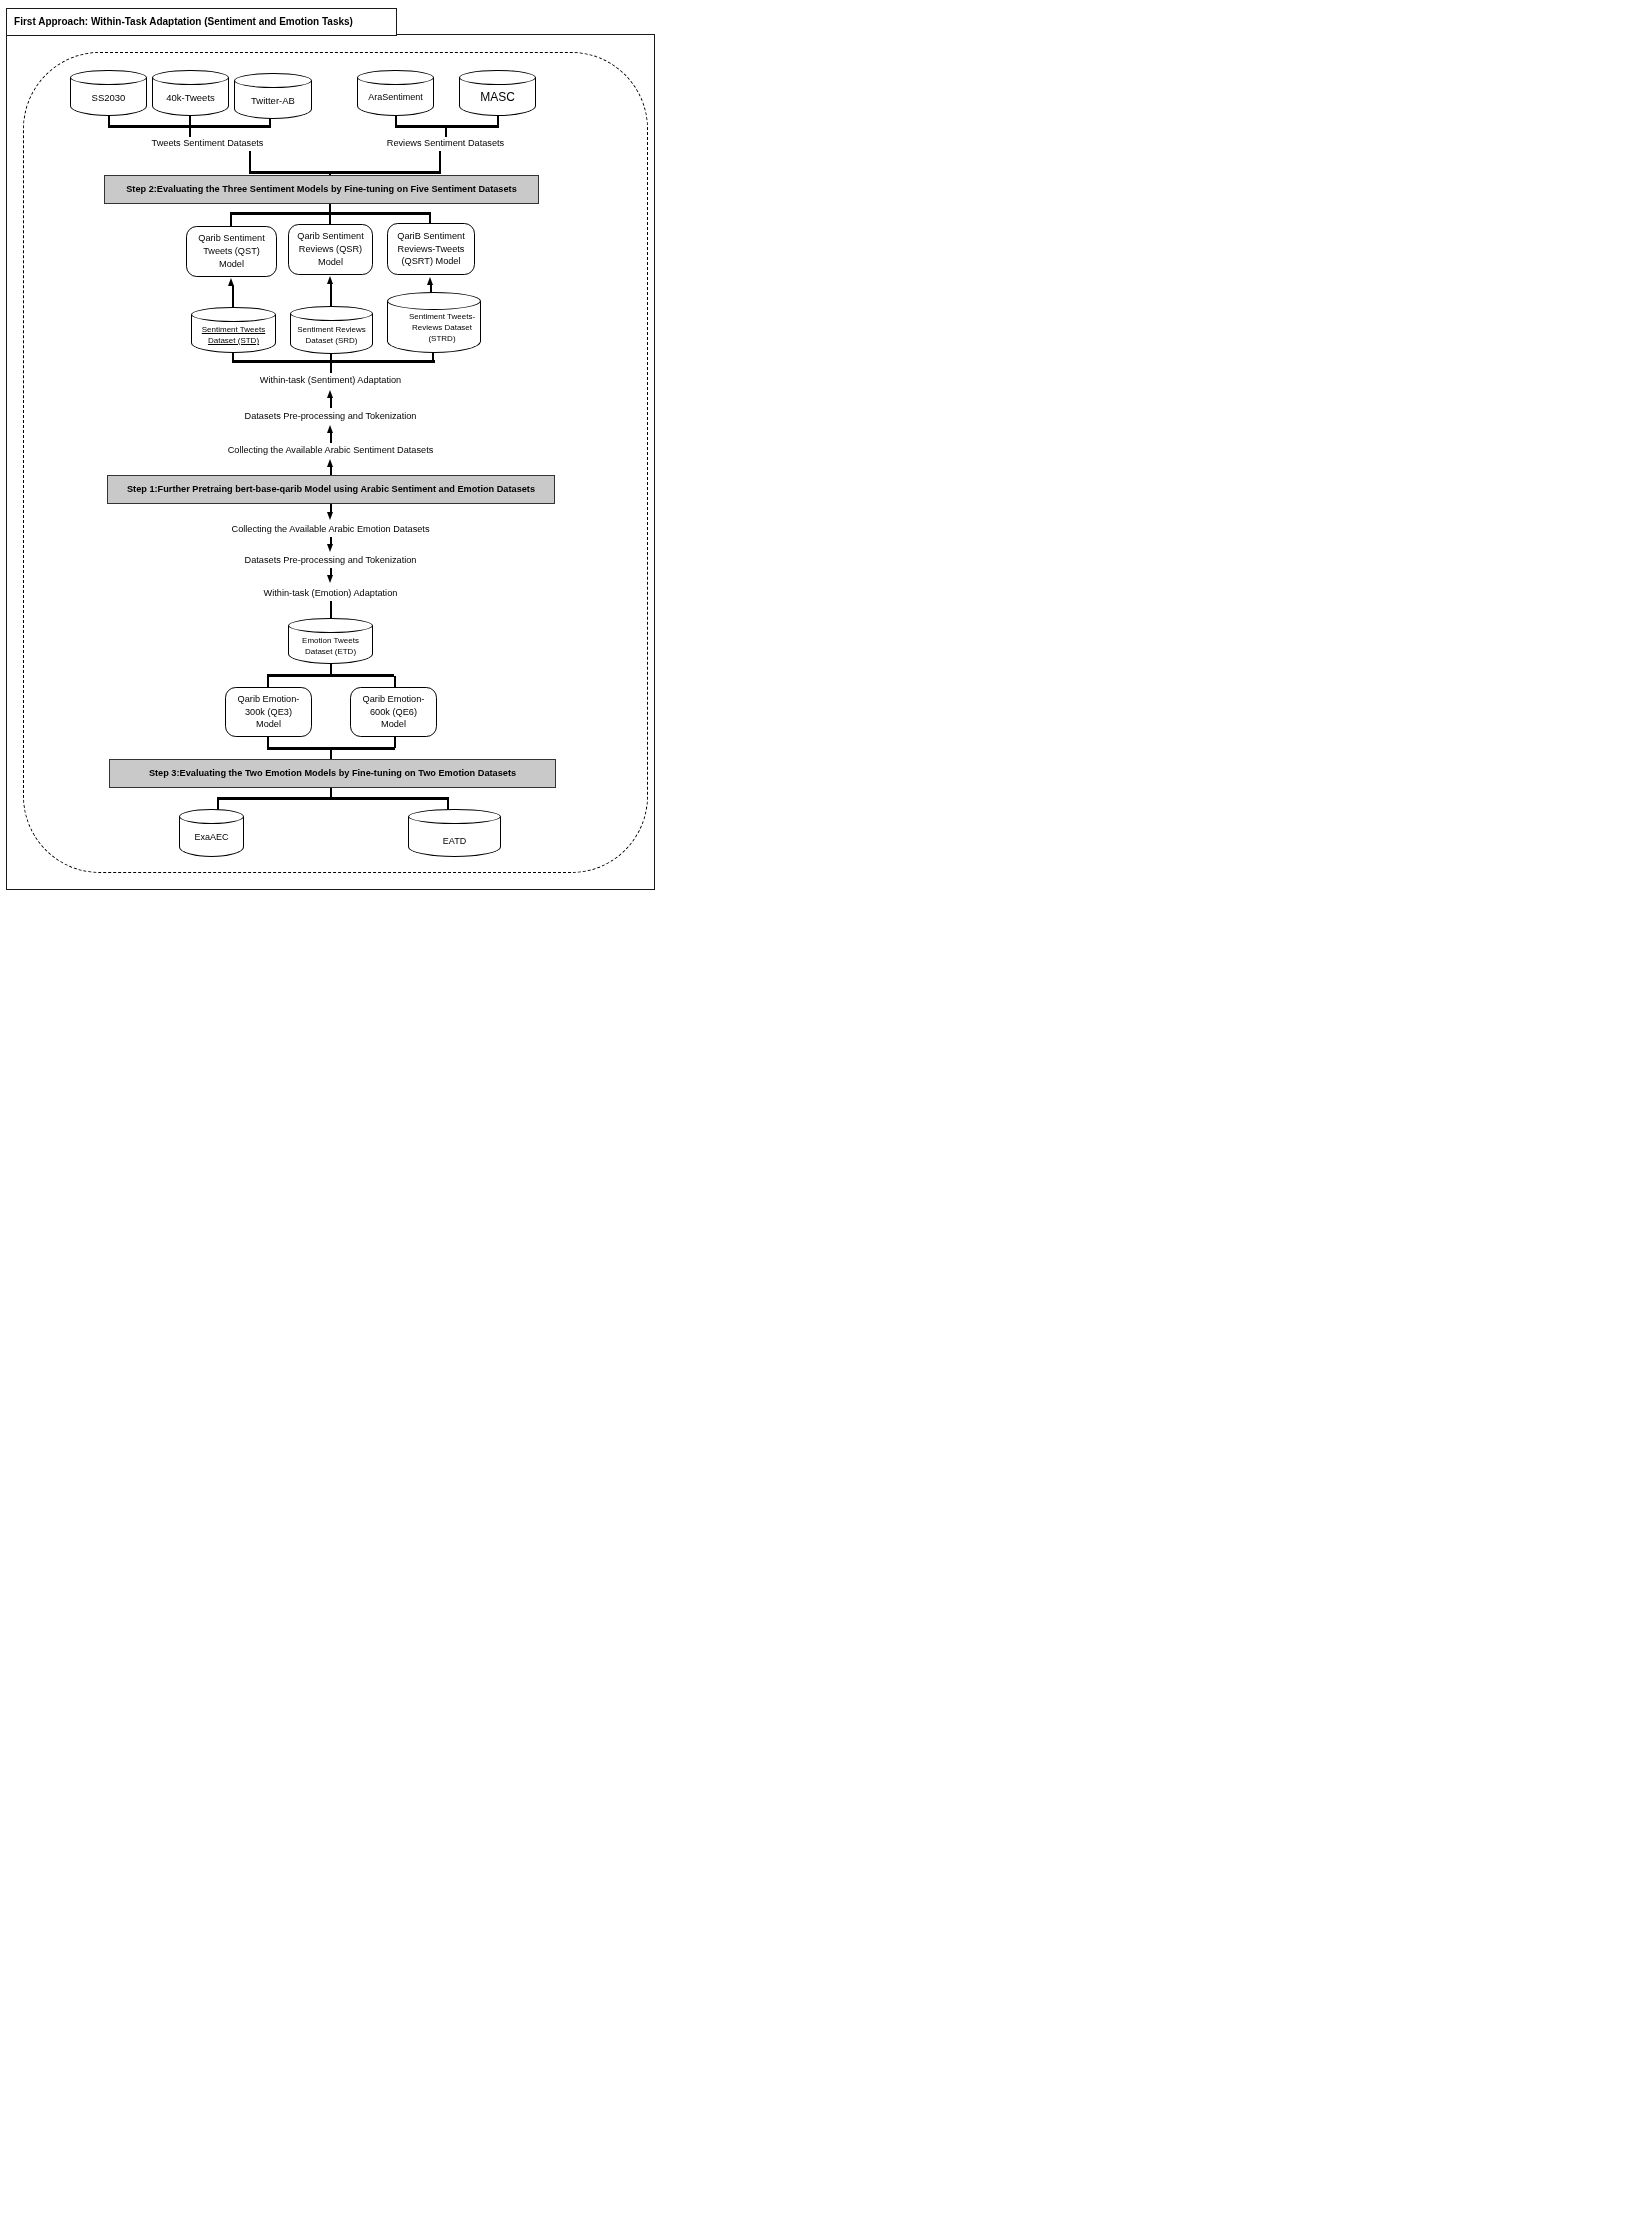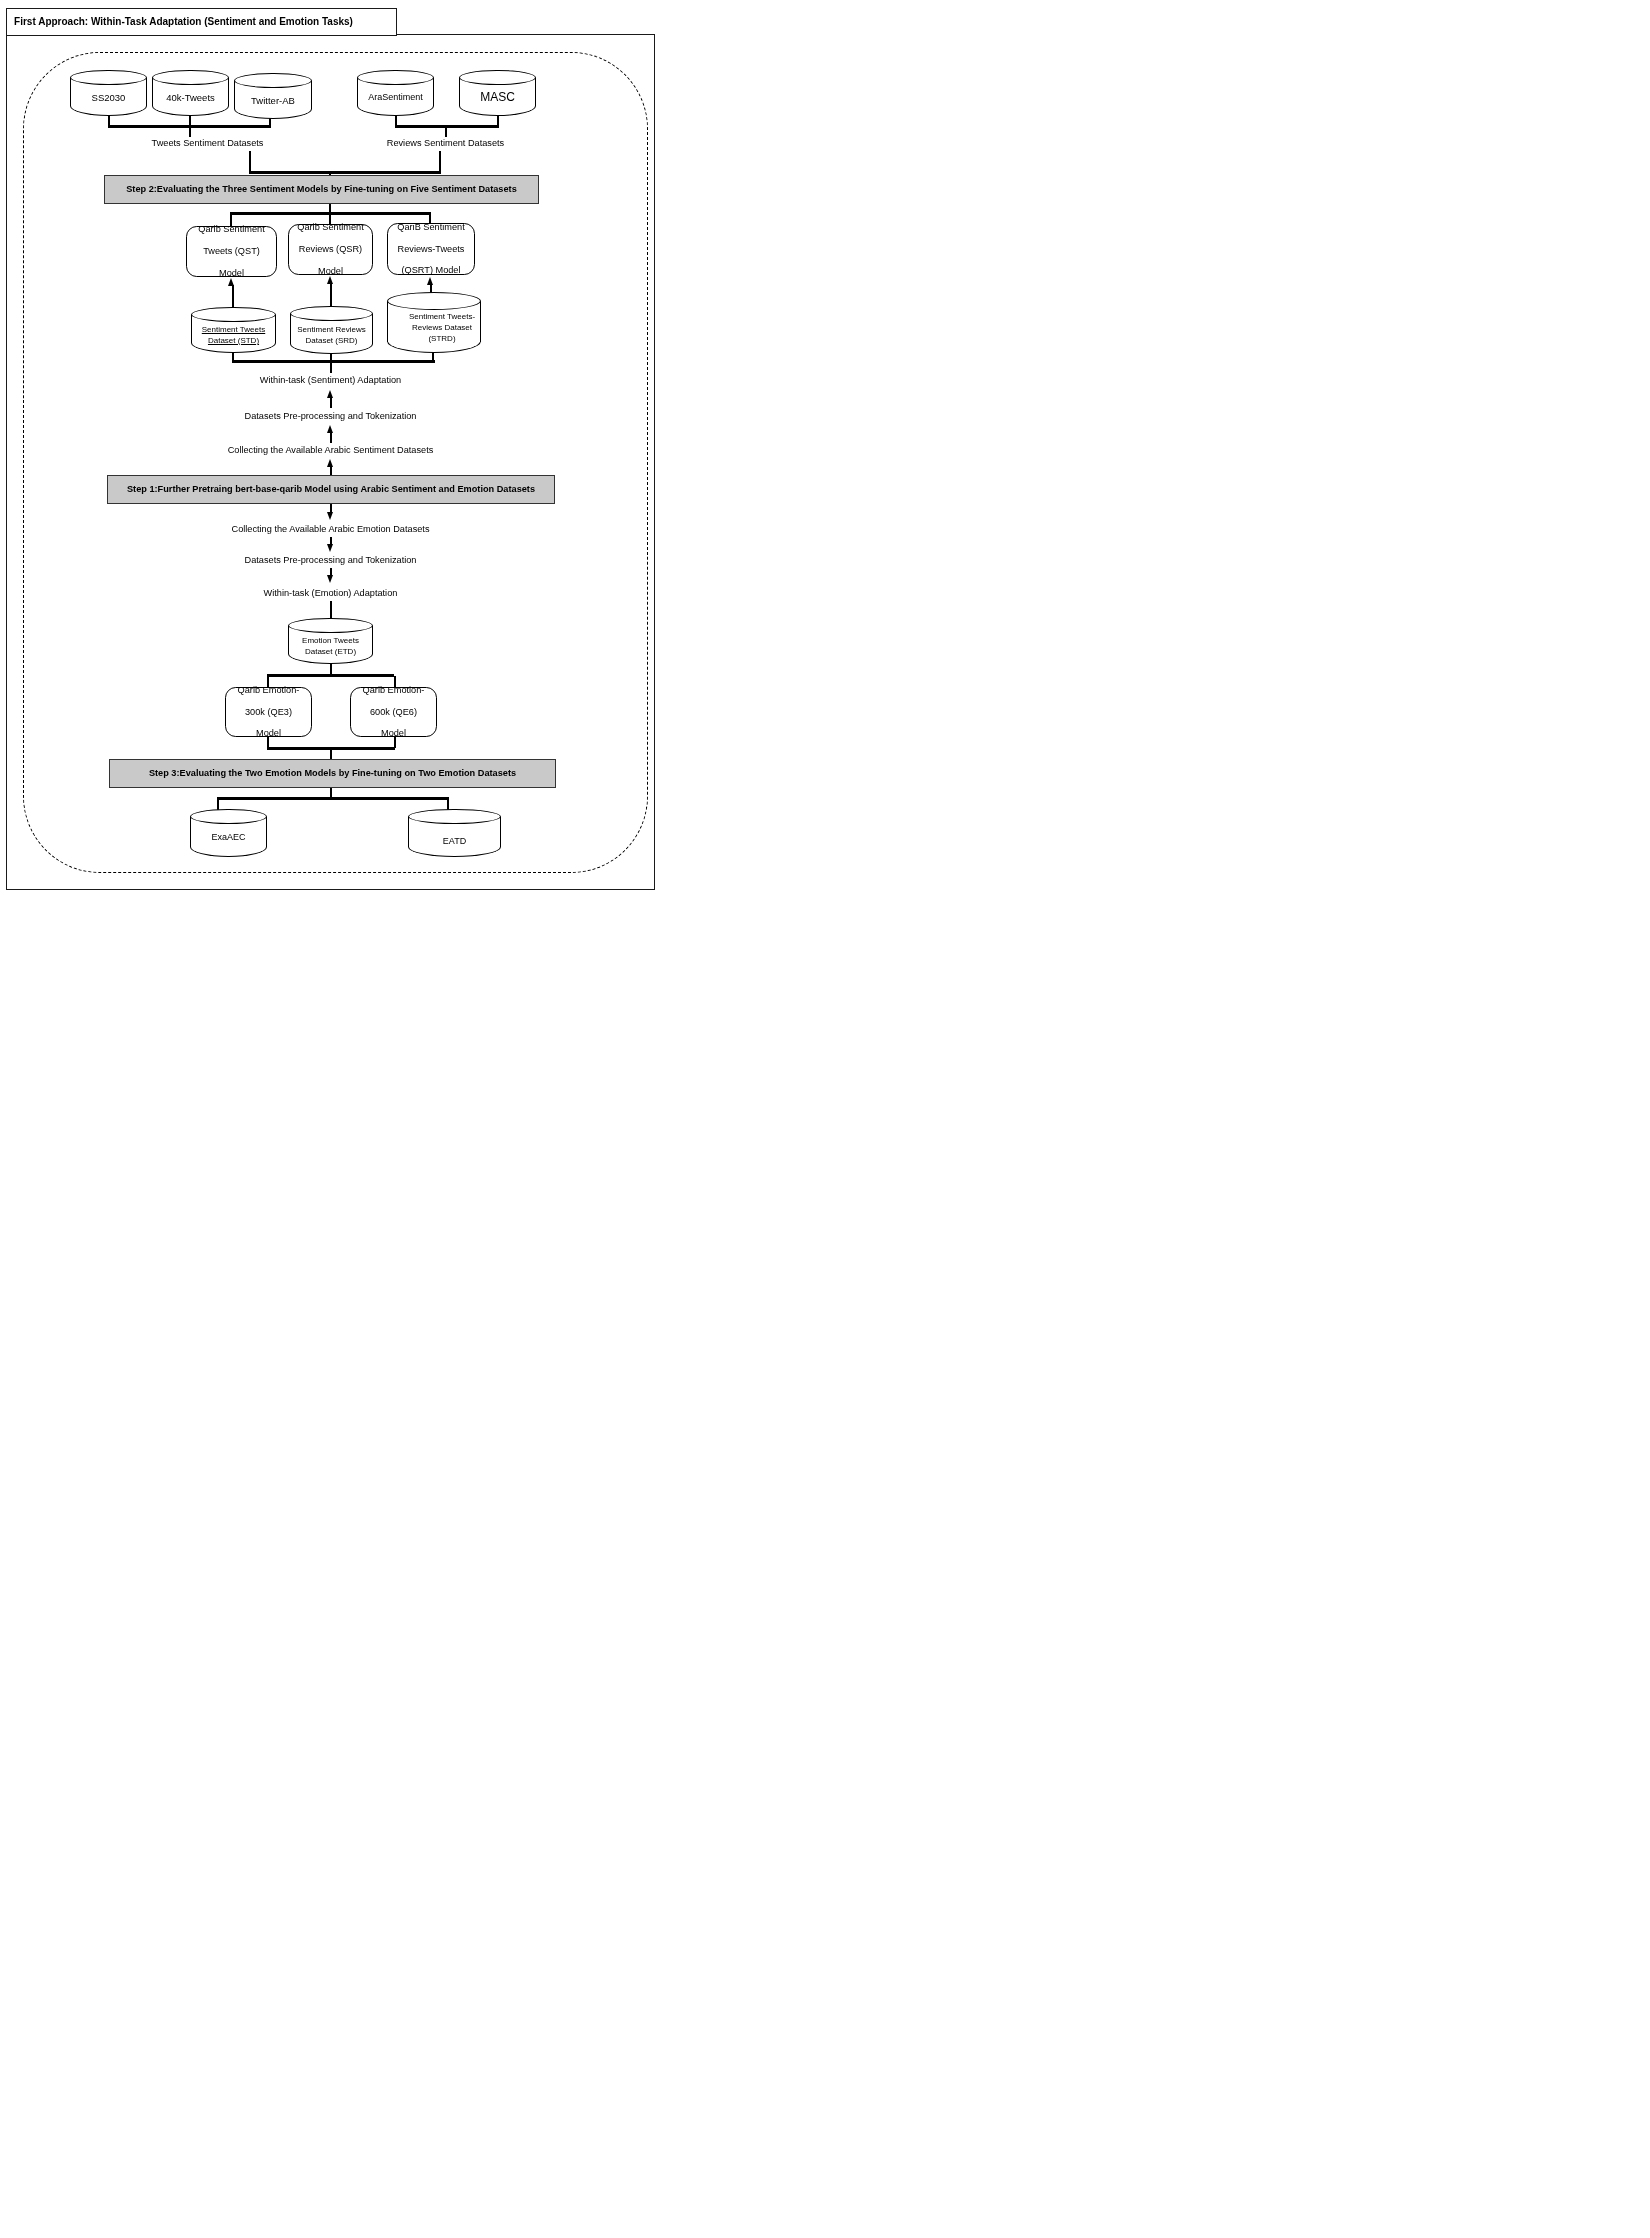--- a/index.html
+++ b/index.html
@@ -12,21 +12,21 @@
   .title-box span{font-weight:bold;font-size:10px;padding-left:7.1px;white-space:nowrap;}
   .dashed-frame{position:absolute;left:23px;top:52px;width:625px;height:821px;border:1.4px dashed #000;border-radius:77px;box-sizing:border-box;}
 
   
   .cyl{position:absolute;--ry:7.7px;z-index:3;}
   .cyl .cbody{position:absolute;left:0;right:0;top:var(--ry);bottom:0;background:#fff;border:1.6px solid #000;border-top:none;border-radius:0 0 50% 50% / 0 0 calc(var(--ry)*1.3) calc(var(--ry)*1.3);box-sizing:border-box;}
   .cyl .ctop{position:absolute;left:0;right:0;top:0;height:calc(var(--ry)*2);background:#fff;border:1.9px solid #000;border-radius:50%;box-sizing:border-box;}
   .cyl .clabel{position:absolute;left:0;right:0;top:calc(var(--ry)*1.6);bottom:2.4px;display:flex;flex-direction:column;align-items:center;justify-content:center;text-align:center;line-height:11.3px;}
 
   
-  .mbox{position:absolute;background:#fff;border:1.6px solid #000;border-radius:10.7px;box-sizing:border-box;display:flex;flex-direction:column;align-items:center;justify-content:center;text-align:center;font-size:9.2px;line-height:12.8px;z-index:3;gap:9px;}
+  .mbox{position:absolute;background:#fff;border:1.6px solid #000;border-radius:10.7px;box-sizing:border-box;display:flex;flex-direction:column;align-items:center;justify-content:center;text-align:center;font-size:9.2px;line-height:12.8px;z-index:3;}
 
   
   .step{position:absolute;background:#c9c9c9;border:1.8px solid #333333;box-sizing:border-box;display:flex;flex-direction:row;align-items:center;justify-content:center;text-align:center;font-weight:bold;font-size:9.2px;line-height:12.5px;z-index:3;white-space:nowrap;}
 
   
   .h{position:absolute;background:#000;height:2.7px;z-index:1;}
   .v{position:absolute;background:#000;width:1.6px;z-index:1;}
   .arr-up{position:absolute;width:0;height:0;border-left:3.9px solid transparent;border-right:3.9px solid transparent;border-bottom:8.3px solid #000;z-index:1;}
   .arr-dn{position:absolute;width:0;height:0;border-left:3.9px solid transparent;border-right:3.9px solid transparent;border-top:8.3px solid #000;z-index:1;}
 
@@ -224,21 +224,21 @@
   <div class="step" style="left:109px;top:759px;width:447px;height:29px;">
     <span>Step 3:</span>
     <span>Evaluating the Two Emotion Models by Fine-tuning on Two Emotion Datasets</span>
   </div>
 
   <div class="v" style="left:330px;top:788px;height:10.7px;"></div>
   <div class="h" style="left:217px;top:797px;width:232px;"></div>
   <div class="v" style="left:217px;top:799px;height:10.7px;"></div>
   <div class="v" style="left:447px;top:799px;height:10.7px;"></div>
 
-  <div class="cyl" style="left:179px;top:809px;width:77px;height:48px;margin-left:11px;">
+  <div class="cyl" style="left:179px;top:809px;width:65px;height:48px;">
     <div class="cbody"></div>
     <div class="ctop"></div>
     <div class="clabel" style="font-size:9px;">
         <span>ExaAEC</span>
       </div>
   </div>
   <div class="cyl" style="left:408px;top:809px;width:93px;height:48px;">
     <div class="cbody"></div>
     <div class="ctop"></div>
     <div class="clabel" style="font-size:9px;transform:translateY(4.2px);">

